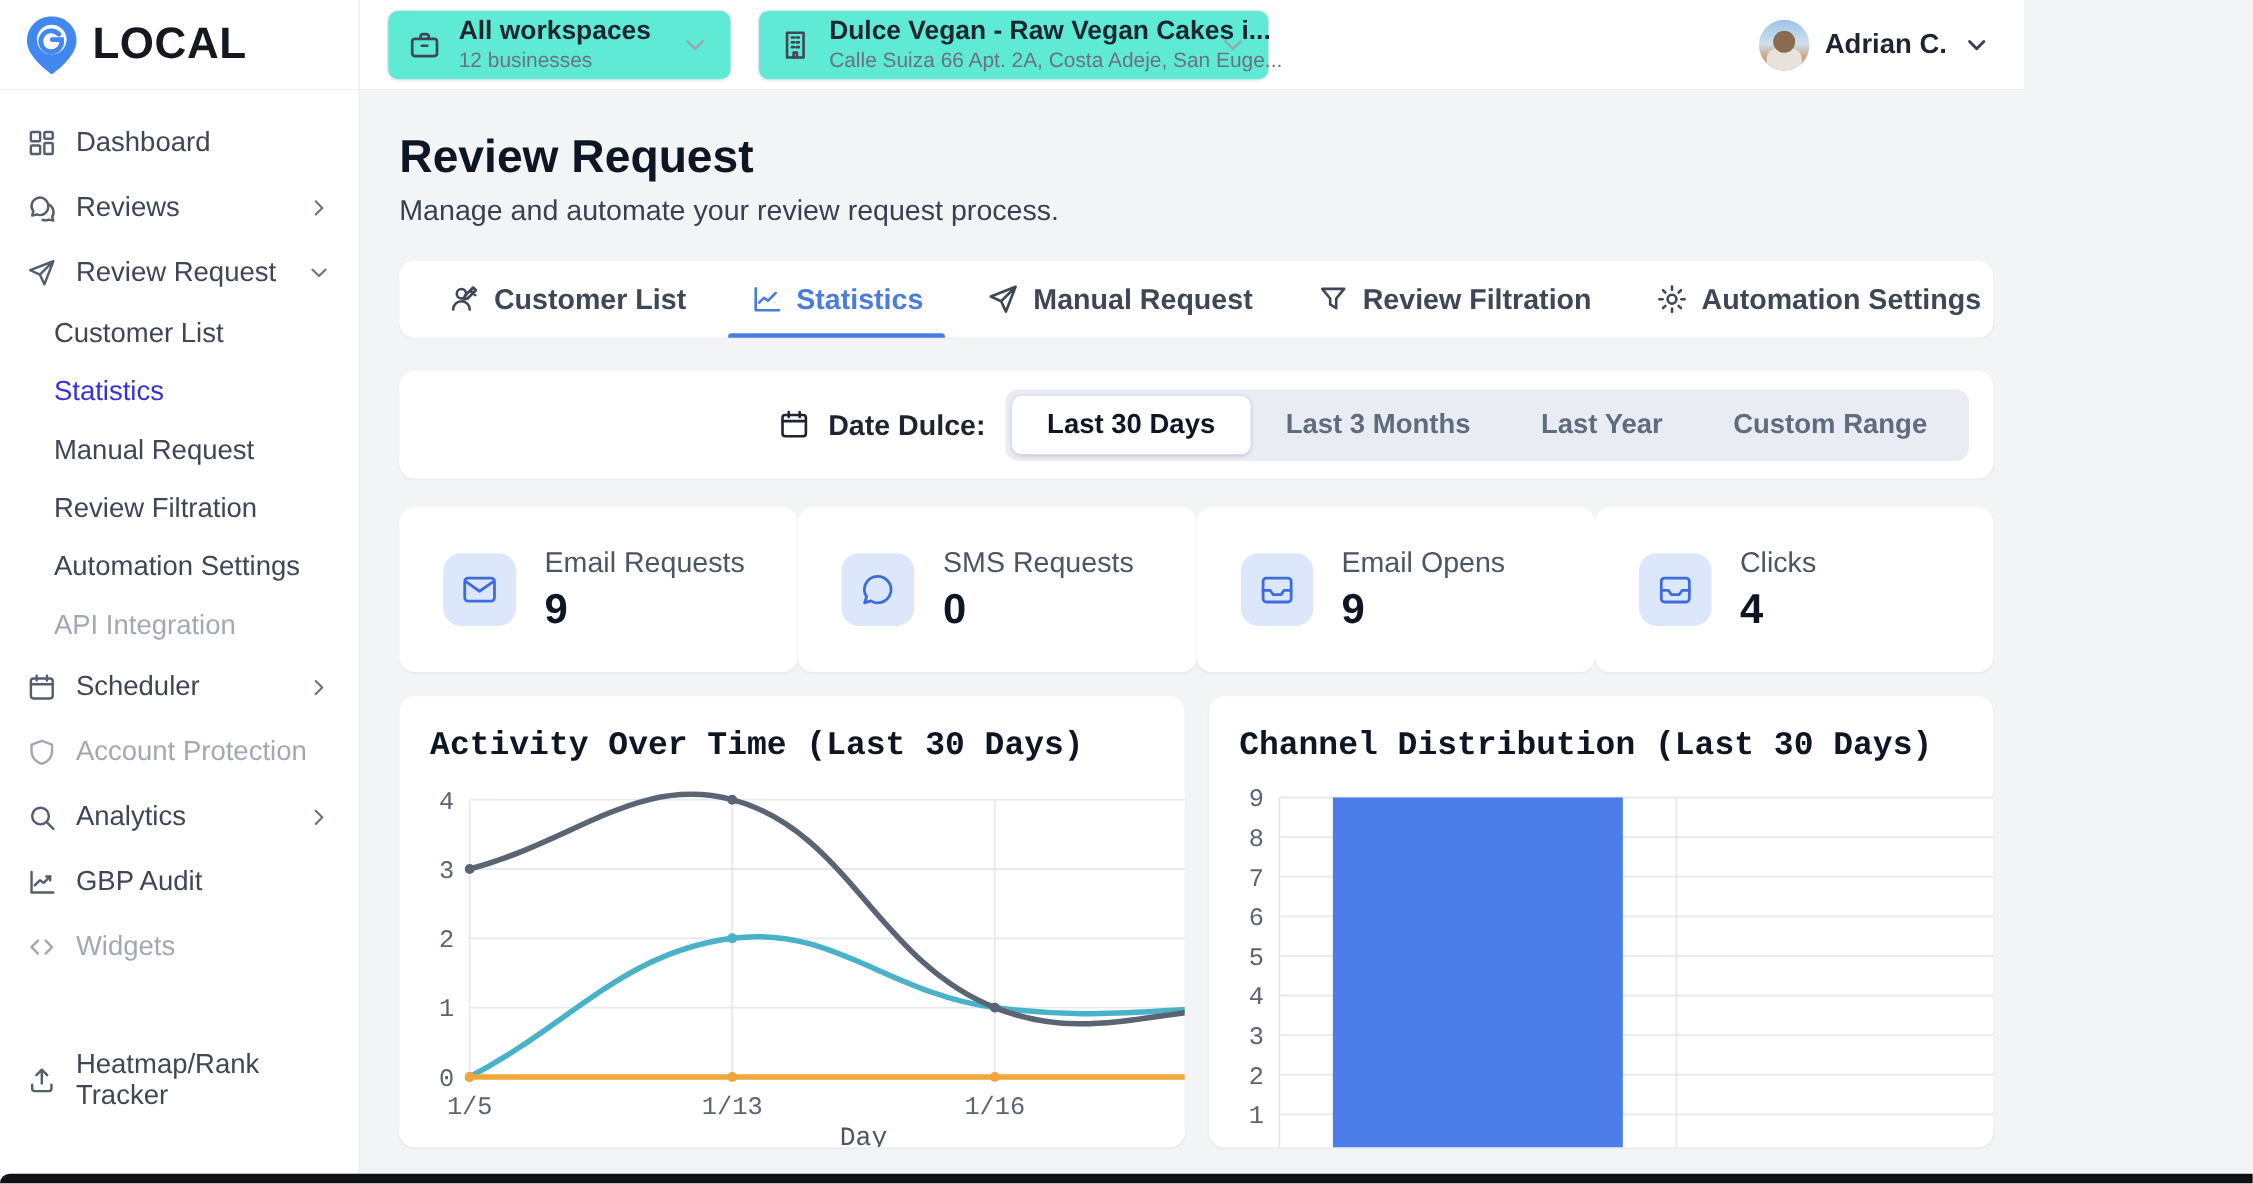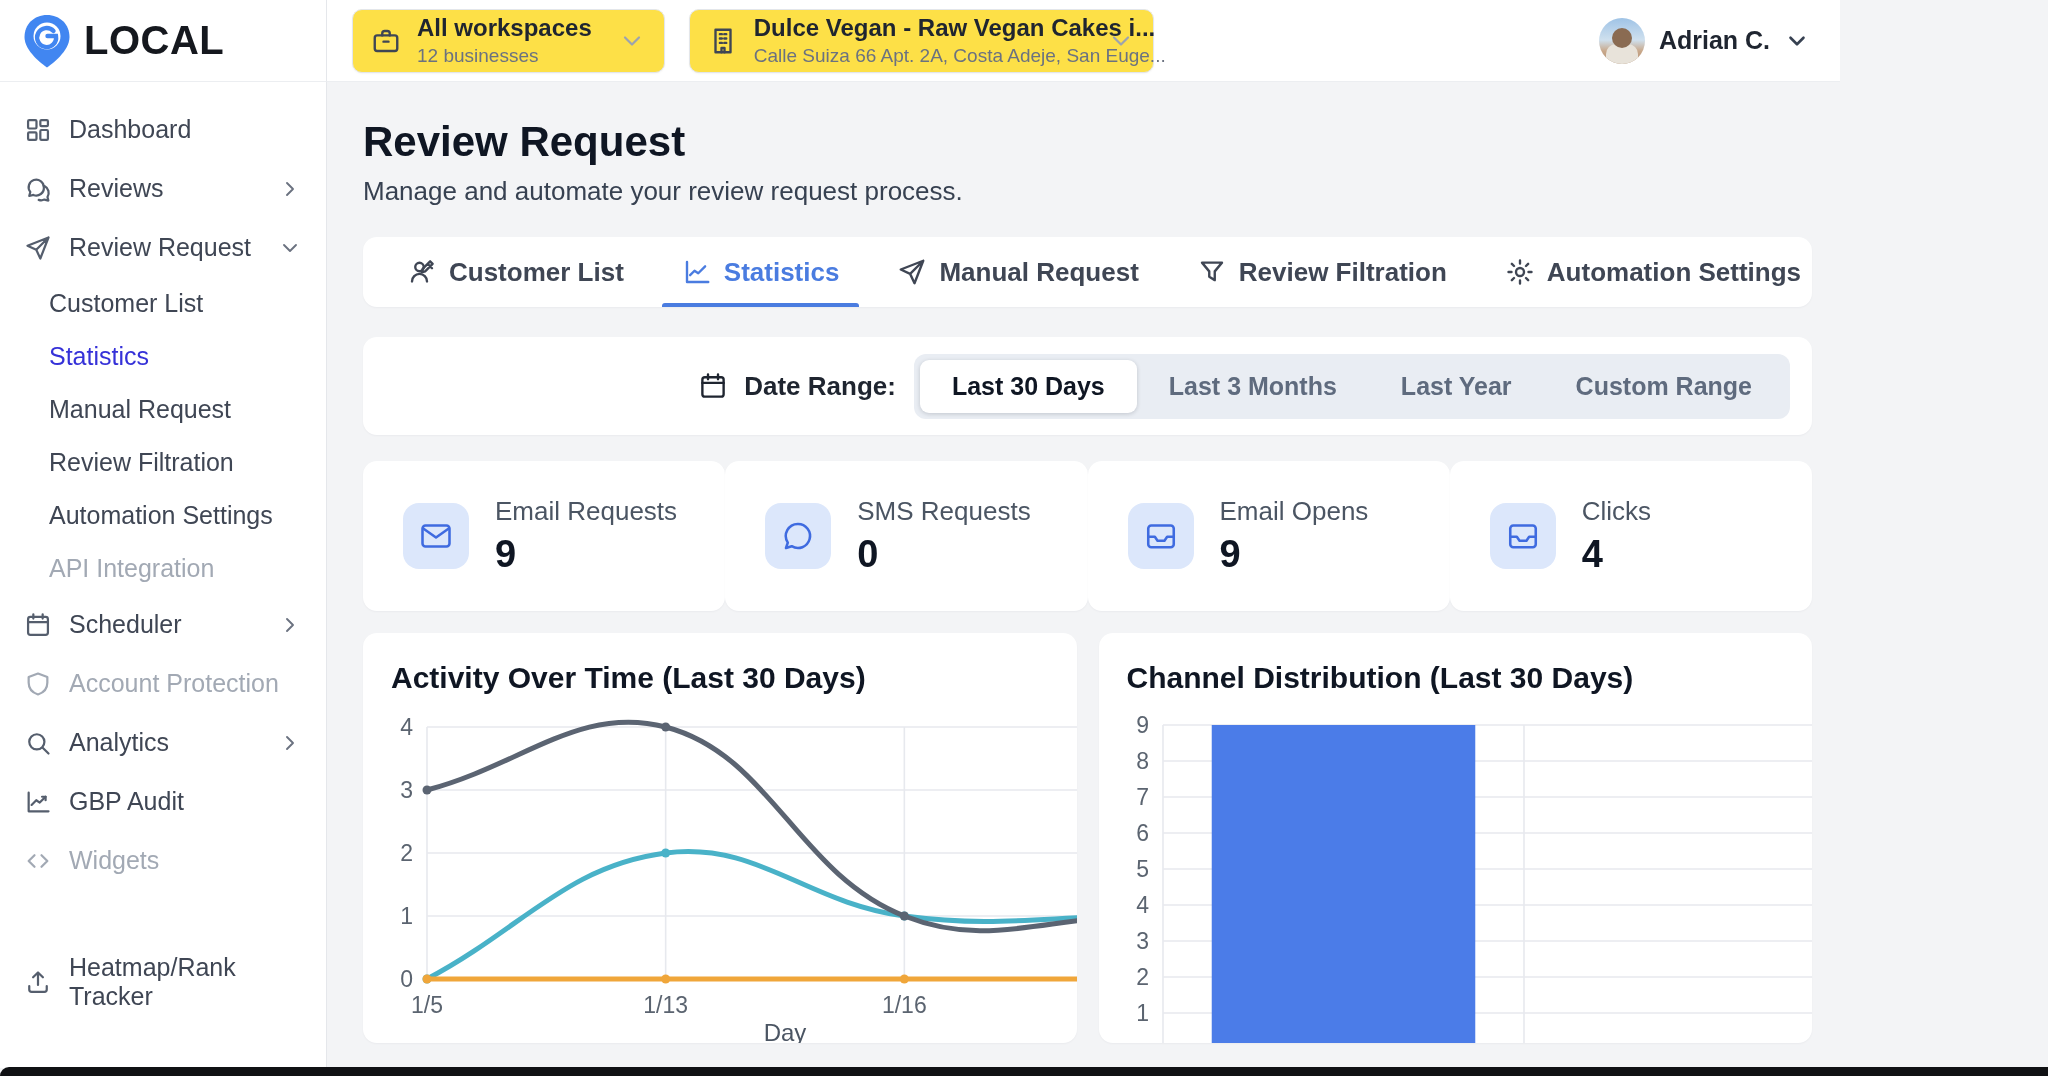--- a/index.html
+++ b/index.html
@@ -10,21 +10,21 @@
     background:#f3f4f6; color:#111827; position:relative;
   }
   .app { display:grid; grid-template-columns:327px 1fr; grid-template-rows:82px 986px; width:1840px; height:1068px; }
 
   
   .logo-cell { background:#fff; border-right:1.5px solid #e5e7eb; border-bottom:1.5px solid #eceef1;
     display:flex; align-items:center; padding-left:22px; gap:12px; }
   .logo-text { font-size:40px; font-weight:800; letter-spacing:.5px; color:#15181e; }
   .topbar { background:#fff; border-bottom:1.5px solid #eceef1; display:flex; align-items:center; padding:0 30px 0 25px; gap:24px; }
   .selector { display:flex; align-items:center; gap:16px; border:1.5px solid #e3e6ea; border-radius:10px;
-    background:#fde047; height:64px; padding:0 18px; box-shadow:0 1px 2px rgba(16,24,40,.04); cursor:pointer; }
+    background:#5eead4; height:64px; padding:0 18px; box-shadow:0 1px 2px rgba(16,24,40,.04); cursor:pointer; }
   .selector .sel-icon { color:#3f4654; display:flex; }
   .sel-texts { display:flex; flex-direction:column; justify-content:center; min-width:0; }
   .sel-title { font-size:24px; font-weight:700; color:#1f2530; white-space:nowrap; }
   .sel-sub { font-size:19px; color:#6b7280; margin-top:3px; white-space:nowrap; }
   .sel-chevron { color:#9ca3af; display:flex; margin-left:10px; }
   .selector.business { max-width:465px; }
   .user-area { margin-left:auto; display:flex; align-items:center; gap:14px; cursor:pointer; }
   .avatar { width:46px; height:46px; border-radius:50%;
     background:linear-gradient(180deg,#9fc3e6 0%,#cfe0ee 48%,#c9a88a 72%,#ad8e74 100%); position:relative; overflow:hidden; }
   .avatar:after { content:""; position:absolute; left:13px; top:10px; width:20px; height:20px; border-radius:50%; background:#8a6b52; }
@@ -68,21 +68,21 @@
   .segment.active { background:#fff; color:#0f1623; font-weight:700; box-shadow:0 1px 4px rgba(16,24,40,.18); }
 
   .stats-row { display:grid; grid-template-columns:repeat(4,1fr); margin-top:26px; }
   .stat-card { background:#fff; border-radius:14px; height:150px; display:flex; align-items:center; gap:26px;
     padding-left:40px; box-shadow:0 1px 2px rgba(16,24,40,.04); }
   .stat-iconbox { width:66px; height:66px; border-radius:16px; background:#dce7fb; display:flex; align-items:center;
     justify-content:center; color:#3f6be0; flex:none; }
   .stat-label { font-size:26px; color:#4b5563; }
   .stat-value { font-size:38px; font-weight:800; color:#0f1623; margin-top:6px; }
 
-  .charts-row { display:grid; grid-template-columns:1fr 1fr; gap:22px; margin-top:22px; height:410px; }
+  .charts-row { display:grid; grid-template-columns:1fr 1fr; gap:22px; margin-top:22px; height:410px;font-family:Liberation Mono, monospace; }
   .chart-card { background:#fff; border-radius:14px; padding:28px 28px 0; overflow:hidden; box-shadow:0 1px 2px rgba(16,24,40,.04); }
   .chart-title { font-size:30px; font-weight:800; color:#0f1623; margin:0 0 16px; }
   .chart-svg { display:block; }
 
   .bottom-strip { position:absolute; left:0; bottom:0; width:2048px; height:9px; background:#101114; border-top-left-radius:10px; }
 
   svg.ic { stroke:currentColor; fill:none; stroke-width:1.9; stroke-linecap:round; stroke-linejoin:round; }
 </style>
 </head>
 <body>
@@ -332,21 +332,21 @@
     </div>
 
     <div class="range-card">
       <span class="range-label-wrap">
         <span style="display:flex;">
           <svg class="ic" width="30" height="30" viewBox="0 0 24 24">
               <rect x="3.5" y="5" width="17" height="15.5" rx="2"></rect>
               <path d="M8 2.8 V6.5 M16 2.8 V6.5 M3.5 9.5 H20.5"></path>
             </svg>
         </span>
-        <span class="range-label">Date Range:</span>
+        <span class="range-label">Date Dulce:</span>
       </span>
       <div class="segmented">
         <button class="segment active">Last 30 Days</button>
         <button class="segment">Last 3 Months</button>
         <button class="segment">Last Year</button>
         <button class="segment">Custom Range</button>
       </div>
     </div>
 
     <div class="stats-row">

